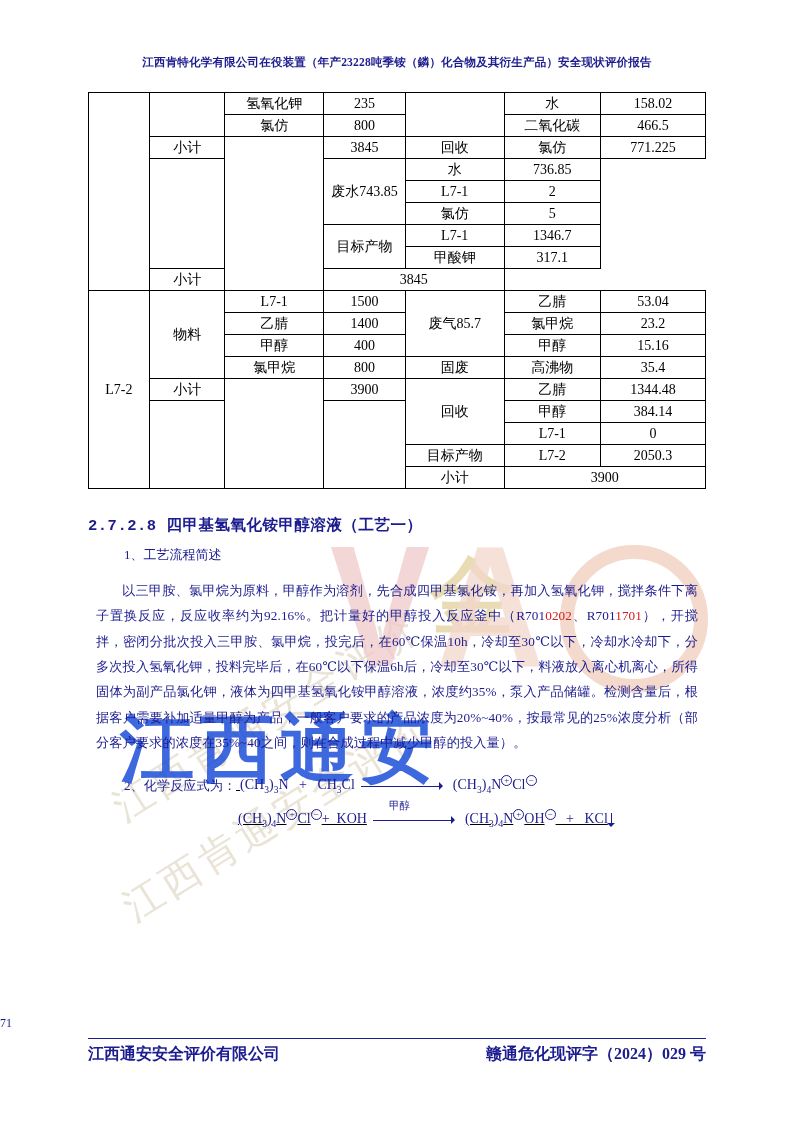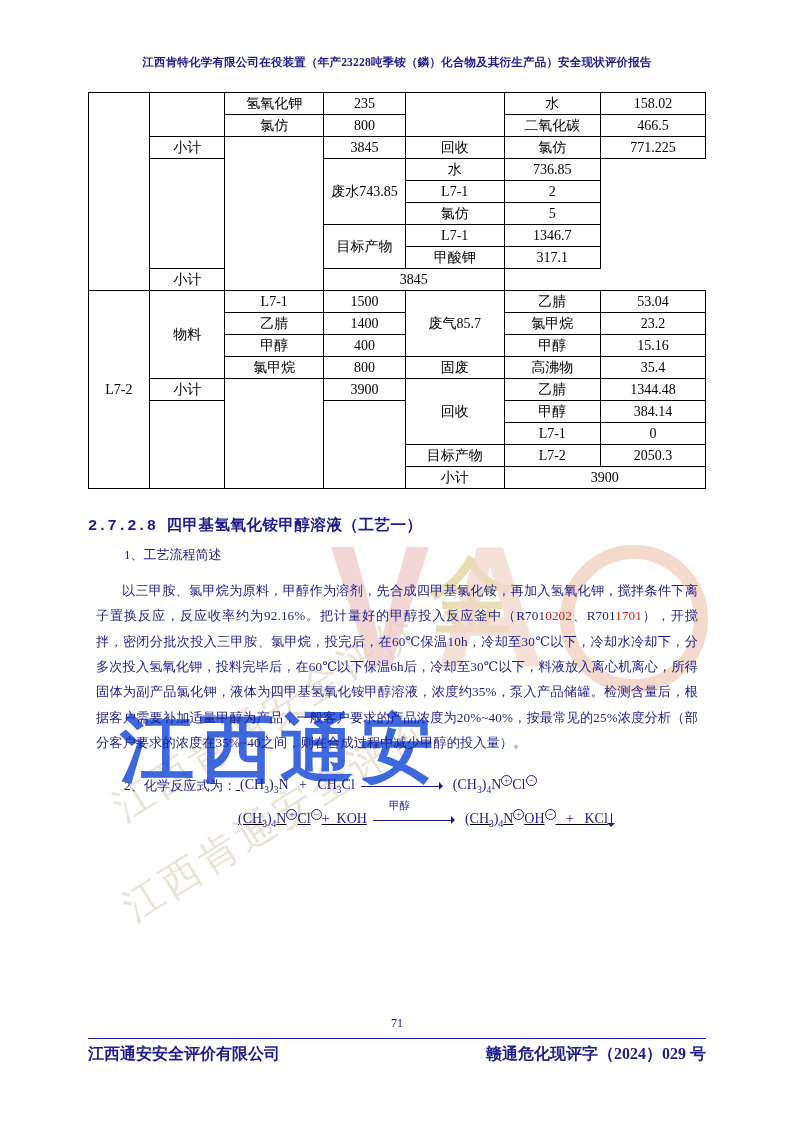--- a/index.html
+++ b/index.html
@@ -259,21 +259,21 @@
     border: 4px solid transparent;
     border-top-color: #1c1c8f;
     border-bottom: 0;
   }
 
   
   .page-number {
     position: absolute;
     left: 0; right: 0;
     bottom: 92px;
-    text-align: center;
+    text-align: left;
     font-size: 12px;
     color: #1c1c8f;
   }
   .footer {
     position: absolute;
     left: 88px;
     right: 88px;
     bottom: 58px;
     border-top: 1px solid #1c1c8f;
     padding-top: 5px;

